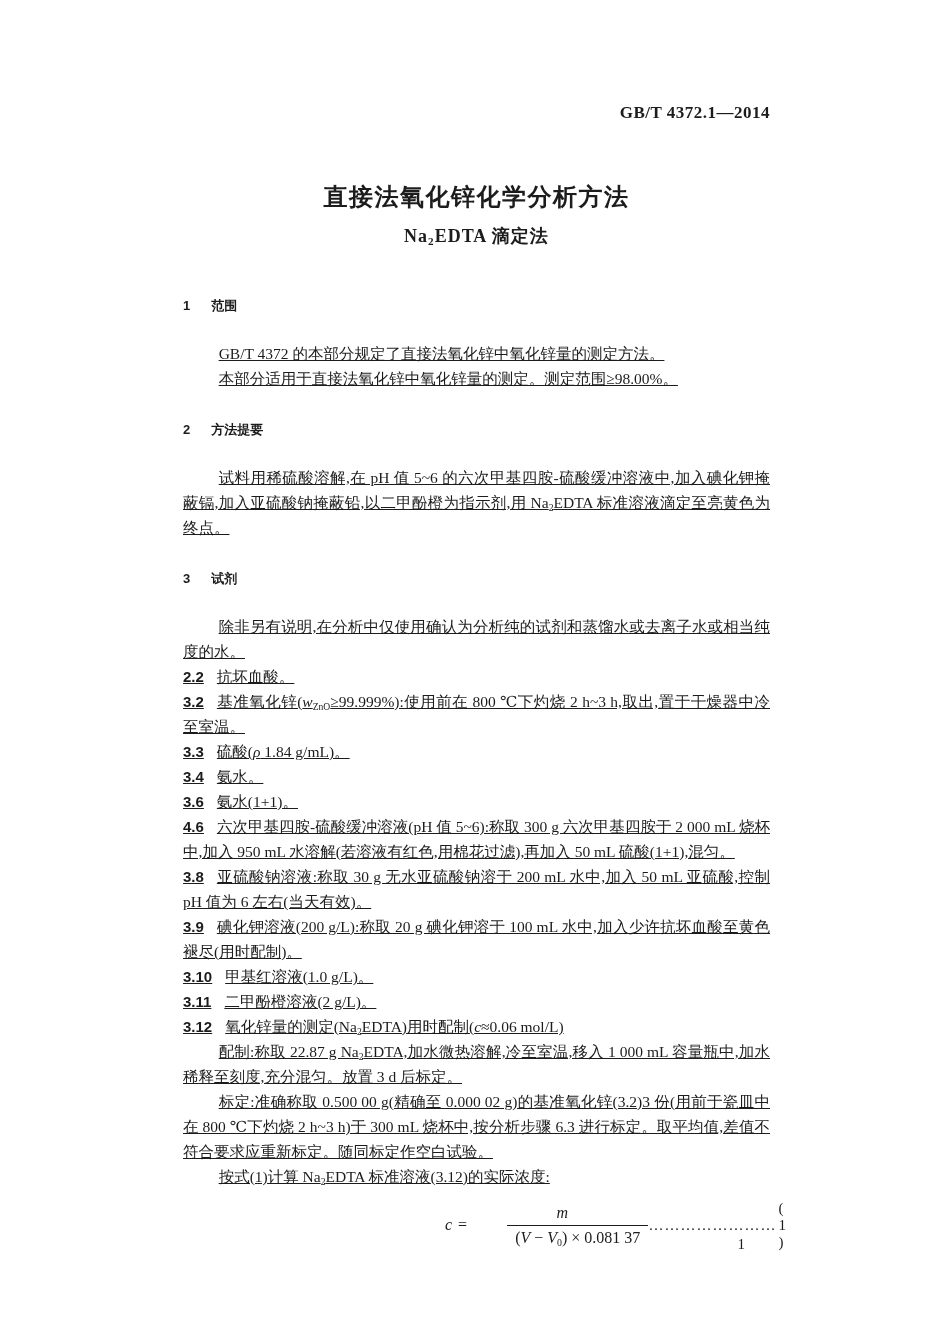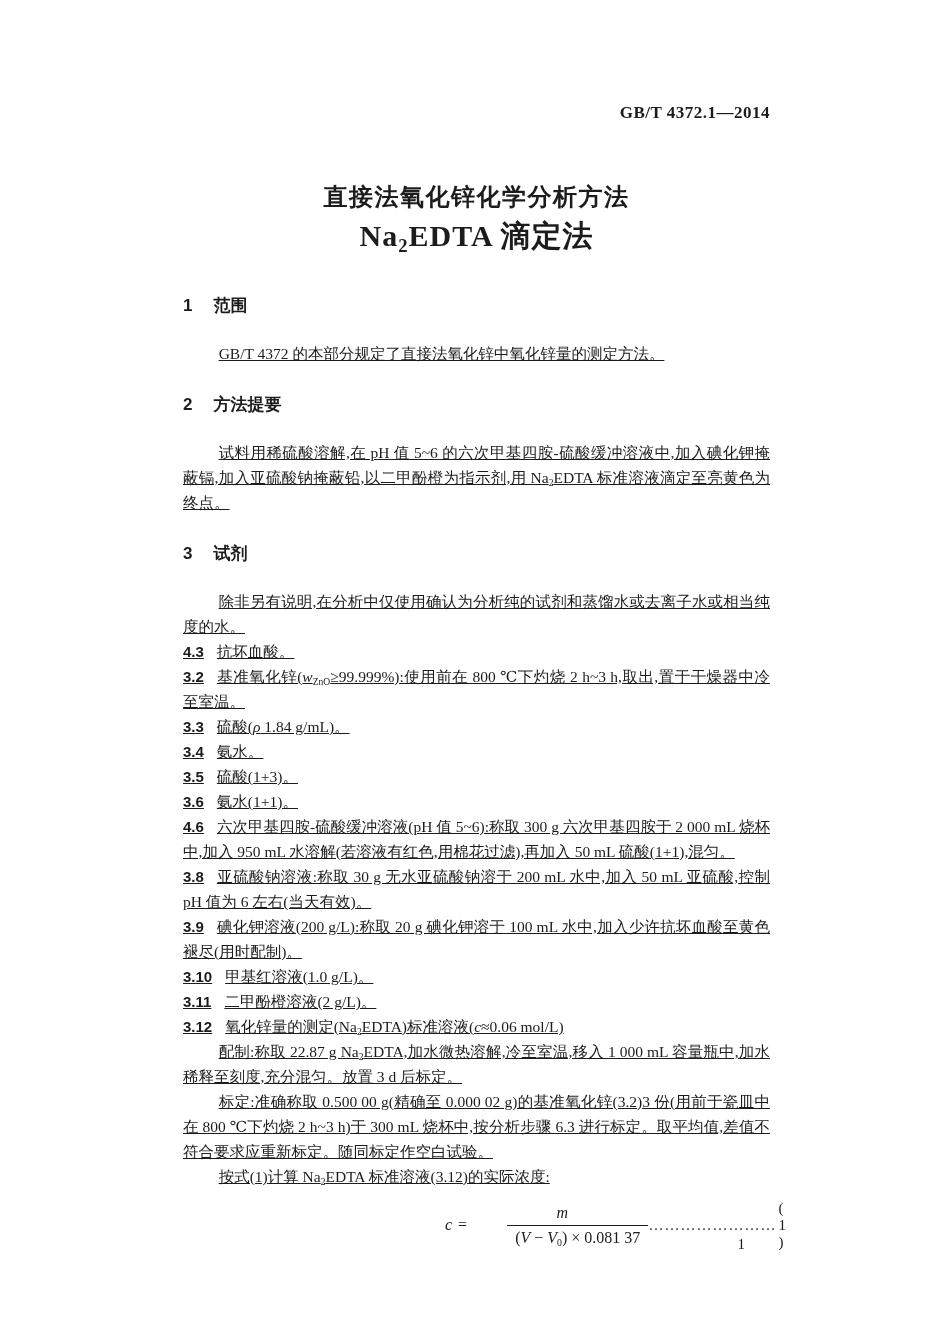--- a/index.html
+++ b/index.html
@@ -23,26 +23,26 @@
     letter-spacing: 0.5px;
     line-height: 20px;
   }
   .title-block {
     margin-top: 58px;
     text-align: center;
     font-weight: 700;
   }
   .title-l1 { font-size: 24px; line-height: 32px; letter-spacing: 1.5px; margin-bottom: 8px; }
   .title-l2 { font-size: 22px; line-height: 30px; letter-spacing: 1px; margin-bottom: 6px; }
-  .title-l3 { font-size: 30px; line-height: 30px; letter-spacing: 1px; }
+  .title-l3 { font-size: 18px; line-height: 30px; letter-spacing: 1px; }
   sub { font-size: 0.62em; vertical-align: -0.3em; line-height: 0; }
   i { font-style: italic; }
   .sec-heading {
     font-family: "Liberation Sans", "DejaVu Sans", sans-serif;
-    font-size: 17px;
+    font-size: 13px;
     font-weight: 700;
     line-height: 22px;
     margin: 28px 0 24px 0;
   }
   .sec-heading.first { margin-top: 44px; }
   .sec-heading .sec-num { display: inline-block; margin-right: 21px; }
   p.body {
     font-size: 15.5px;
     line-height: 25px;
     text-align: justify;
@@ -102,47 +102,47 @@
   <div class="title-block">
     <div class="title-l1">直接法氧化锌化学分析方法</div>
     <div class="title-l3"><span>Na</span><sub>2</sub><span>EDTA 滴定法</span></div>
   </div>
 
   <div>
     <h2 class="sec-heading first">
       <span class="sec-num">1</span><span class="sec-title">范围</span>
     </h2>
     <p class="body indent">GB/T 4372 的本部分规定了直接法氧化锌中氧化锌量的测定方法。</p>
+    <p class="body indent">本部分适用于直接法氧化锌中氧化锌量的测定。测定范围≥98.00%。</p>
   </div>
 
   <div>
     <h2 class="sec-heading">
       <span class="sec-num">2</span><span class="sec-title">方法提要</span>
     </h2>
     <p class="body indent"><span>试料用稀硫酸溶解,在 pH 值 5~6 的六次甲基四胺-硫酸缓冲溶液中,加入碘化钾掩蔽镉,加入亚硫酸钠掩蔽铅,以二甲酚橙为指示剂,用 Na</span><sub>2</sub><span>EDTA 标准溶液滴定至亮黄色为终点。</span></p>
   </div>
 
   <div>
     <h2 class="sec-heading">
       <span class="sec-num">3</span><span class="sec-title">试剂</span>
     </h2>
     <p class="body indent">除非另有说明,在分析中仅使用确认为分析纯的试剂和蒸馏水或去离子水或相当纯度的水。</p>
 
-    <p class="body clause"><span class="clause-num">4.3</span><span class="clause-text"><span>抗坏血酸。</span></span></p>
+    <p class="body clause"><span class="clause-num">2.2</span><span class="clause-text"><span>抗坏血酸。</span></span></p>
     <p class="body clause"><span class="clause-num">3.2</span><span class="clause-text"><span>基准氧化锌(</span><i>w</i><sub>ZnO</sub><span>≥99.999%):使用前在 800 ℃下灼烧 2 h~3 h,取出,置于干燥器中冷至室温。</span></span></p>
     <p class="body clause"><span class="clause-num">3.3</span><span class="clause-text"><span>硫酸(</span><i>ρ</i><span> 1.84 g/mL)。</span></span></p>
     <p class="body clause"><span class="clause-num">3.4</span><span class="clause-text"><span>氨水。</span></span></p>
-    <p class="body clause"><span class="clause-num">3.5</span><span class="clause-text"><span>硫酸(1+3)。</span></span></p>
     <p class="body clause"><span class="clause-num">3.6</span><span class="clause-text"><span>氨水(1+1)。</span></span></p>
     <p class="body clause"><span class="clause-num">4.6</span><span class="clause-text"><span>六次甲基四胺-硫酸缓冲溶液(pH 值 5~6):称取 300 g 六次甲基四胺于 2 000 mL 烧杯中,加入 950 mL 水溶解(若溶液有红色,用棉花过滤),再加入 50 mL 硫酸(1+1),混匀。</span></span></p>
     <p class="body clause"><span class="clause-num">3.8</span><span class="clause-text"><span>亚硫酸钠溶液:称取 30 g 无水亚硫酸钠溶于 200 mL 水中,加入 50 mL 亚硫酸,控制 pH 值为 6 左右(当天有效)。</span></span></p>
     <p class="body clause"><span class="clause-num">3.9</span><span class="clause-text"><span>碘化钾溶液(200 g/L):称取 20 g 碘化钾溶于 100 mL 水中,加入少许抗坏血酸至黄色褪尽(用时配制)。</span></span></p>
     <p class="body clause"><span class="clause-num">3.10</span><span class="clause-text"><span>甲基红溶液(1.0 g/L)。</span></span></p>
     <p class="body clause"><span class="clause-num">3.11</span><span class="clause-text"><span>二甲酚橙溶液(2 g/L)。</span></span></p>
-    <p class="body clause"><span class="clause-num">3.12</span><span class="clause-text"><span>氧化锌量的测定(Na</span><sub>2</sub><span>EDTA)标准溶液(</span><i>c</i><span>≈0.06 mol/L)</span></span></p>
+    <p class="body clause"><span class="clause-num">3.12</span><span class="clause-text"><span>氧化锌量的测定(Na</span><sub>2</sub><span>EDTA)用时配制(</span><i>c</i><span>≈0.06 mol/L)</span></span></p>
 
     <p class="body indent"><span>配制:称取 22.87 g Na</span><sub>2</sub><span>EDTA,加水微热溶解,冷至室温,移入 1 000 mL 容量瓶中,加水稀释至刻度,充分混匀。放置 3 d 后标定。</span></p>
     <p class="body indent">标定:准确称取 0.500 00 g(精确至 0.000 02 g)的基准氧化锌(3.2)3 份(用前于瓷皿中在 800 ℃下灼烧 2 h~3 h)于 300 mL 烧杯中,按分析步骤 6.3 进行标定。取平均值,差值不符合要求应重新标定。随同标定作空白试验。</p>
     <p class="body indent"><span>按式(1)计算 Na</span><sub>2</sub><span>EDTA 标准溶液(3.12)的实际浓度:</span></p>
 
     <div class="eq-row">
       <span class="eq-formula">
         <i>c</i>
         <span class="eq-eq">=</span>
         <span class="frac">

